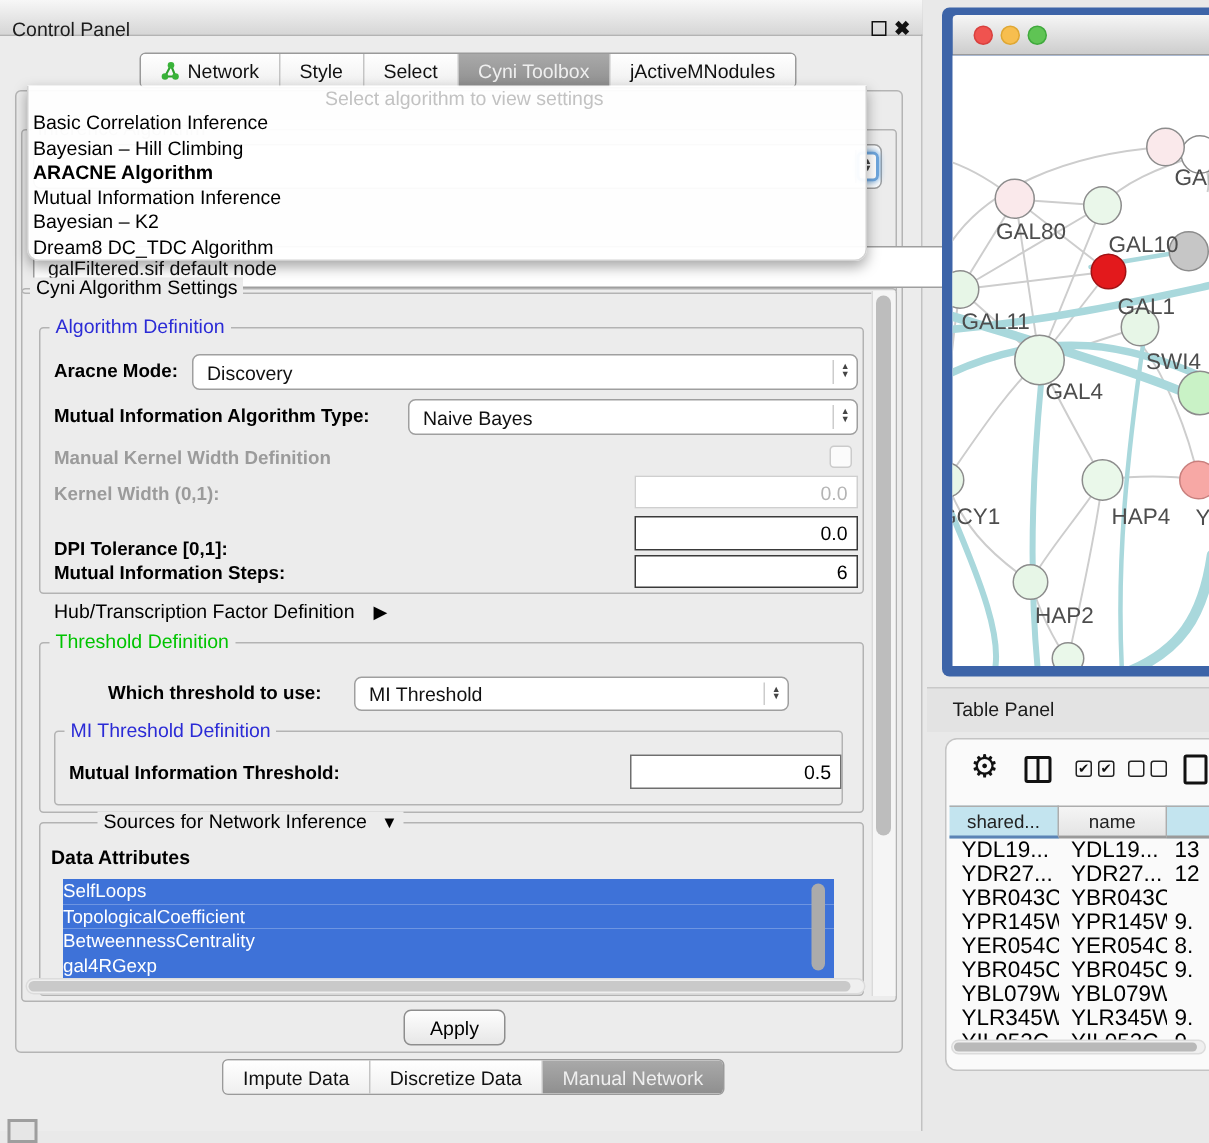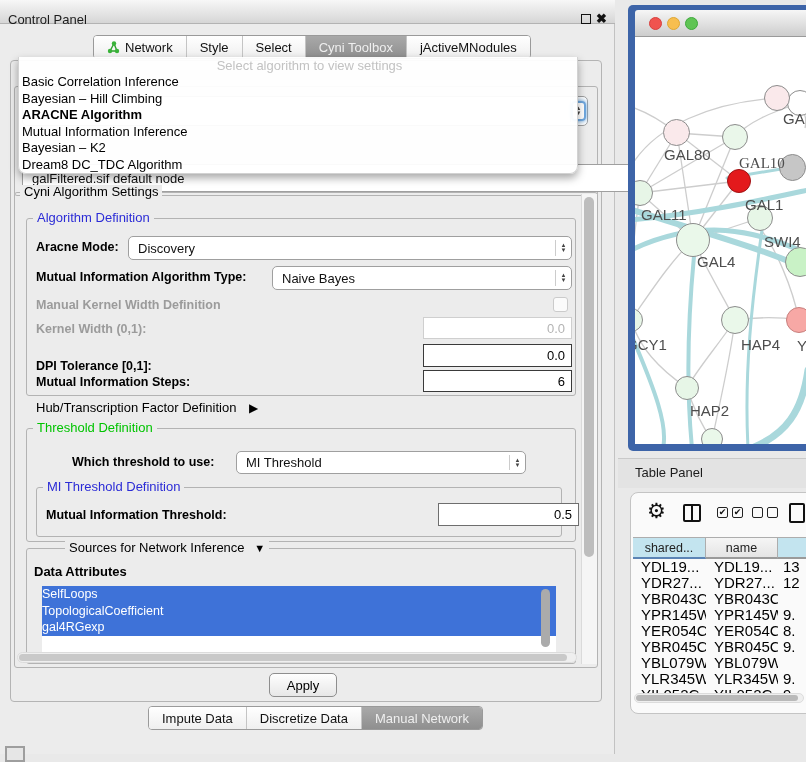--- a/index.html
+++ b/index.html
@@ -236,32 +236,33 @@
     <div class="sep"></div>
     <div class="stepper">
       <span>▲</span>
         <span>▼</span>
     </div>
   </div>
 
   <div class="gbox" style="left:36px; top:487px; width:526px; height:50px;"></div>
   <div class="glegend" style="left:43px; top:480px; color:#2b2bd6;">MI Threshold Definition</div>
   <div class="flabel" style="left:46px; top:506px;">Mutual Information Threshold:</div>
-  <div class="ninput soft" style="left:420px; top:503px; width:141px; height:23px;margin-left:18px;">0.5</div>
+  <div class="ninput soft" style="left:420px; top:503px; width:141px; height:23px;">0.5</div>
 
   <div class="gbox" style="left:26px; top:548px; width:550px; height:116px;"></div>
   <div class="glegend" style="left:33px; top:541px; color:#000;margin-left:32px;">
     <span>Sources for Network Inference</span>
     <span style="margin-left:6px; font-size:11px;">▼</span>
   </div>
   <div class="flabel" style="left:34px; top:563px; font-size:13px;">Data Attributes</div>
 
   <div class="attr-list" style="left:42px; top:586px; width:514px; height:66px;">
     <div class="attr-item">SelfLoops</div>
     <div class="attr-item">TopologicalCoefficient</div>
+    <div class="attr-item">BetweennessCentrality</div>
     <div class="attr-item">gal4RGexp</div>
   </div>
   <div class="scroll-thumb" style="left:541px; top:589px; width:9px; height:58px; background:#ababab;"></div>
 
   <div class="scroll-track-h" style="left:17px; top:652px; width:560px; height:11px;"></div>
   <div class="scroll-thumb" style="left:19px; top:654px; width:548px; height:7px; background:#c9c9c9;"></div>
 
   <div class="scroll-track-v" style="left:581px; top:194px; width:16px; height:470px;"></div>
   <div class="scroll-thumb" style="left:584px; top:197px; width:10px; height:360px;"></div>
 
@@ -344,21 +345,21 @@
     <div class="node" style="left:41px;  top:186px; width:34px; height:34px; background:#eaf8ea;"></div>
     <div class="node" style="left:150px; top:210px; width:30px; height:30px; background:#c9f2c6;"></div>
     <div class="node" style="left:-16px; top:271px; width:24px; height:24px; background:#e7f6e7;"></div>
     <div class="node" style="left:86px;  top:269px; width:28px; height:28px; background:#eaf8ea;"></div>
     <div class="node" style="left:151px; top:270px; width:26px; height:26px; background:#f7a8a5; border-color:#c87f7d;"></div>
     <div class="node" style="left:40px;  top:339px; width:24px; height:24px; background:#e7f6e7;"></div>
     <div class="node" style="left:66px;  top:391px; width:22px; height:22px; background:#eaf8ea;"></div>
 
     
     <div class="nlabel" style="left:29px;  top:109px;">GAL80</div>
-    <div class="nlabel" style="left:104px; top:118px;font-family:Liberation Serif, serif;">GAL10</div>
+    <div class="nlabel" style="left:104px; top:118px;">GAL10</div>
     <div class="nlabel" style="left:110px; top:159px;">GAL1</div>
     <div class="nlabel" style="left:6px;   top:169px;">GAL11</div>
     <div class="nlabel" style="left:129px; top:196px;">SWI4</div>
     <div class="nlabel" style="left:62px;  top:216px;">GAL4</div>
     <div class="nlabel" style="left:-9px;  top:299px;">GCY1</div>
     <div class="nlabel" style="left:106px; top:299px;">HAP4</div>
     <div class="nlabel" style="left:55px;  top:365px;">HAP2</div>
     <div class="nlabel" style="left:162px; top:300px;">Y</div>
     <div class="nlabel" style="left:148px; top:73px;">GAL</div>
   </div>

